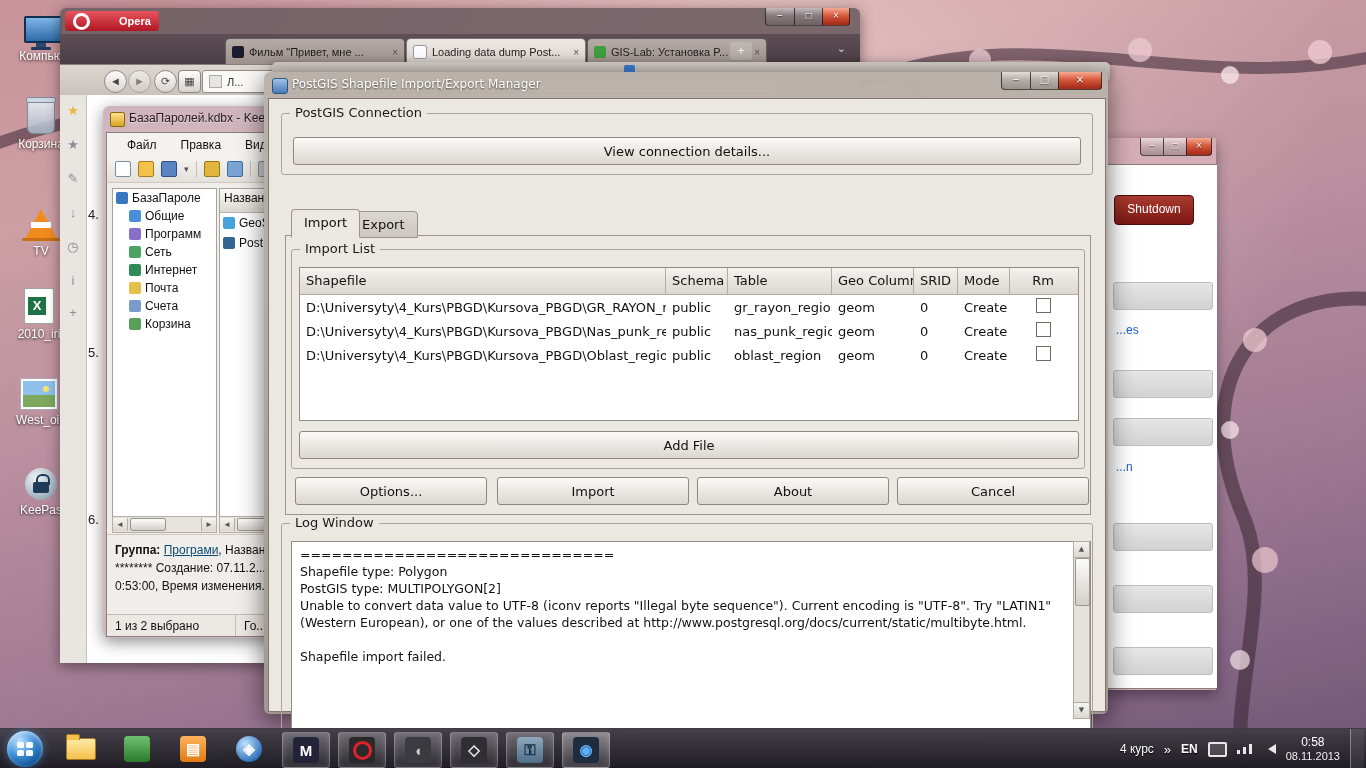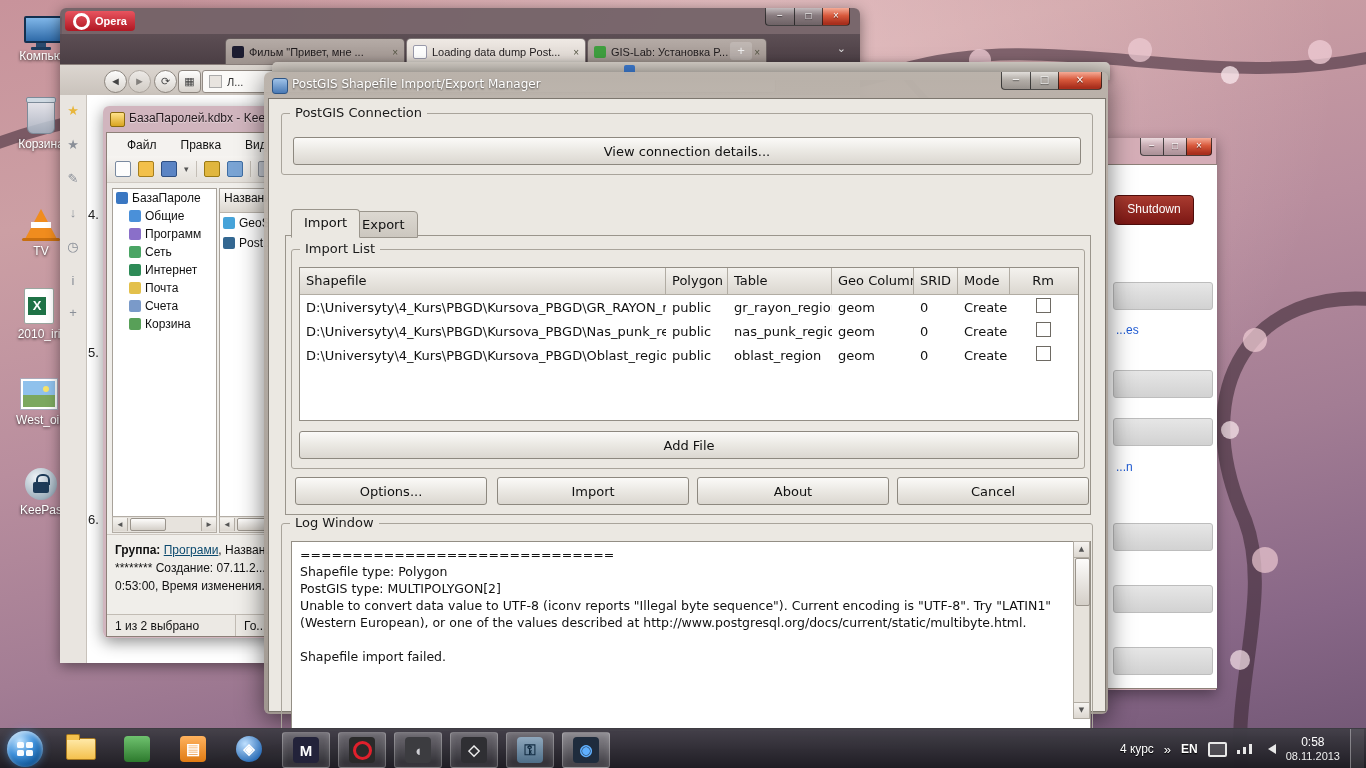--- a/index.html
+++ b/index.html
@@ -48,21 +48,21 @@
   .cap.close.sm{width:26px;}
   .titletext{font-size:12px;color:#fff;text-shadow:0 1px 2px rgba(0,0,0,.65);white-space:nowrap;overflow:hidden;}
 
   
   #opera{left:60px;top:8px;width:800px;height:655px;z-index:10;border-radius:6px 6px 0 0;
          box-shadow:0 3px 14px rgba(0,0,0,.45);background:rgba(112,96,101,.92);}
   .op-titlerow{position:absolute;left:0;top:0;width:100%;height:26px;}
   .op-menubtn{position:absolute;left:5px;top:3px;height:20px;display:flex;align-items:center;gap:5px;padding:0 8px;
               background:linear-gradient(#e8545f,#b01722);border-radius:4px;cursor:pointer;}
   .op-ring{width:11px;height:11px;border:3px solid #fff;border-radius:50%;}
-  .op-menubtn span{color:#fff;font-size:11px;font-weight:bold;}
+  .op-menubtn span{color:#fff;font-size:11px;font-weight:bold;margin-left:24px;}
   .op-tabrow{position:absolute;left:0;top:26px;width:100%;height:30px;background:linear-gradient(rgba(90,76,82,.9),rgba(70,58,64,.9));}
   .op-tabs{position:absolute;left:165px;top:4px;height:26px;display:flex;}
   .op-tab{width:166px;height:26px;margin-right:1px;border-radius:5px 5px 0 0;background:linear-gradient(#b5aba6,#9d928d);
           display:flex;align-items:center;padding:0 6px;gap:5px;cursor:pointer;border:1px solid rgba(60,50,55,.6);border-bottom:none;}
   .op-tabs > div:nth-of-type(2){background:linear-gradient(#efe9e4,#d8d1cb);}
   .op-tab .fav{width:12px;height:12px;border-radius:2px;flex:0 0 12px;}
   .op-tabs > div:nth-of-type(1) .fav{background:#1c1c30;color:#fff;font-size:9px;line-height:12px;text-align:center;font-weight:bold;}
   .op-tabs > div:nth-of-type(2) .fav{background:#fdfdfd;border:1px solid #99a;}
   .op-tabs > div:nth-of-type(3) .fav{background:#3f9e3f;}
   .op-tab .tl{flex:1;font-size:11px;color:#201c1e;white-space:nowrap;overflow:hidden;}
@@ -487,21 +487,21 @@
       <div class="nb-tab" style="left:80px;top:112px;">Export</div>
 
       <div class="groupbox" style="left:22px;top:150px;width:792px;height:218px;">
         <span class="gb-label">Import List</span>
       </div>
 
       <div class="tbl" style="left:30px;top:168px;width:778px;height:152px;">
         <div class="tbl-header">
 
         <div>Shapefile</div>
-            <div>Polygon</div>
+            <div>Schema</div>
             <div>Table</div>
             <div>Geo Column</div>
             <div>SRID</div>
             <div>Mode</div>
             <div>Rm</div>
           </div>
         <div>
 
             <div class="tbl-row">
               <div>D:\Universyty\4_Kurs\PBGD\Kursova_PBGD\GR_RAYON_region</div>

